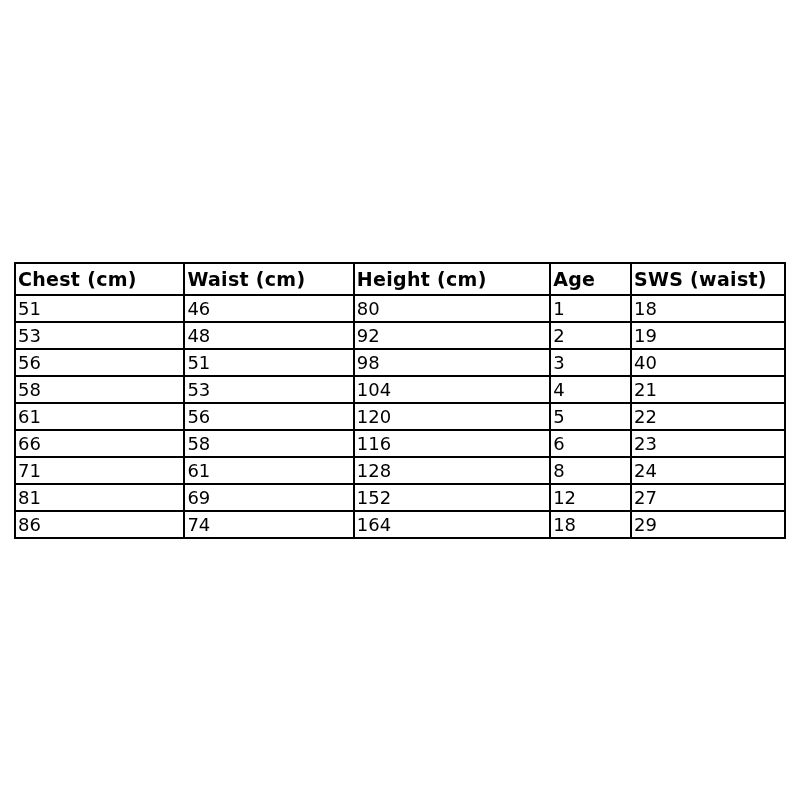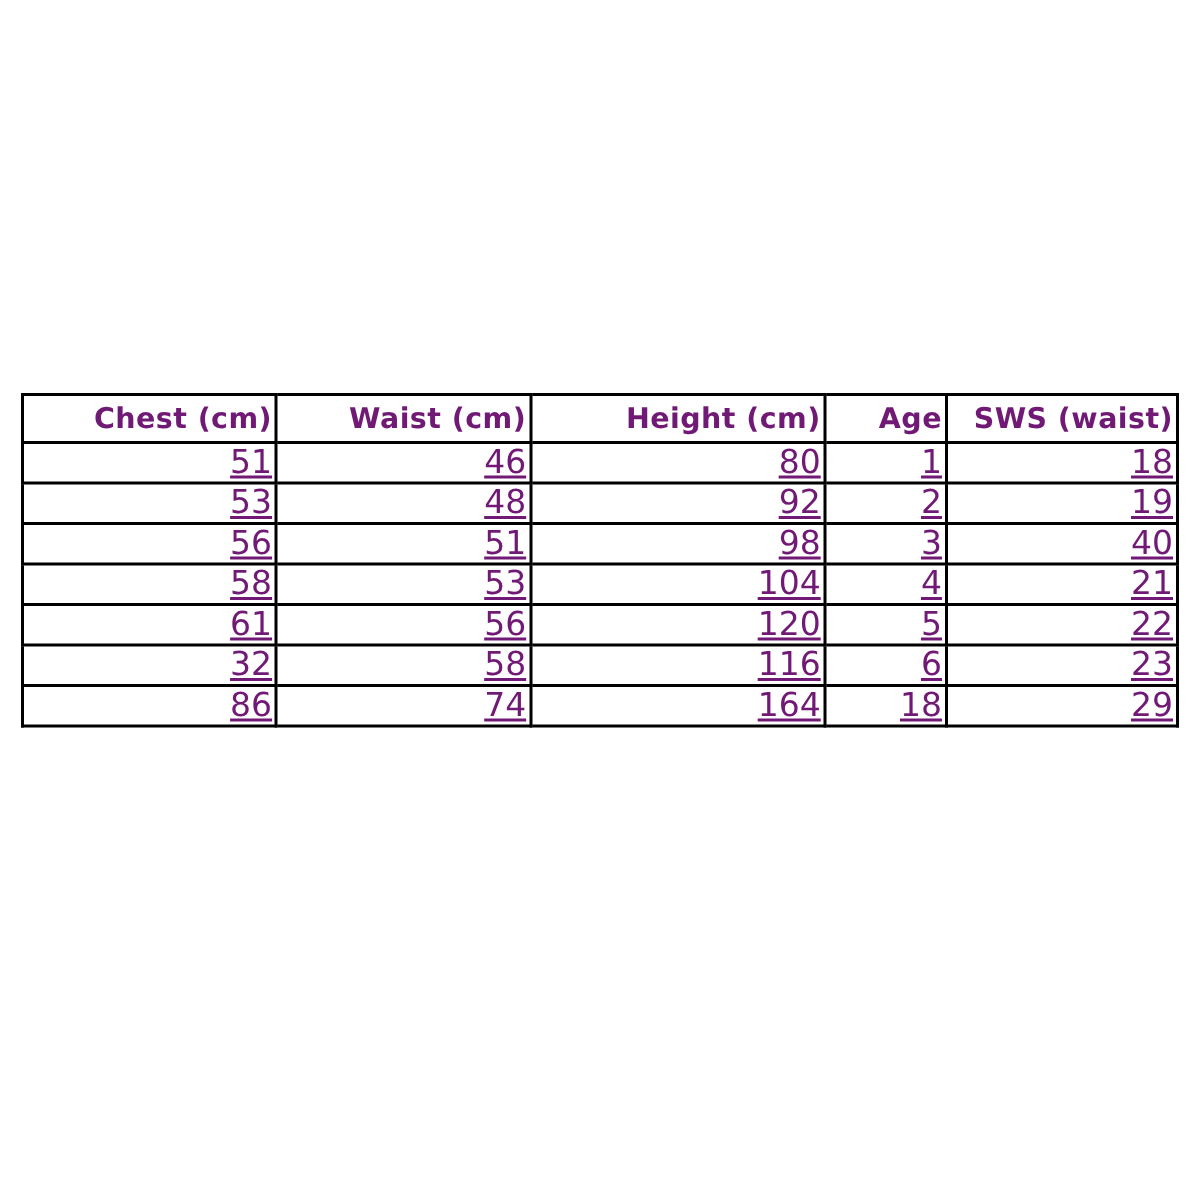--- a/index.html
+++ b/index.html
@@ -21,38 +21,37 @@
     width: 772px;
   }
   table.size-table {
     border-collapse: collapse;
     width: 100%;
     table-layout: fixed;
   }
   table.size-table th,
   table.size-table td {
     border: 2px solid #000000;
-    text-align: right;
+    text-align: left;
     vertical-align: middle;
-    color: #701a75;
+    color: #000000;
     background: #ffffff;
   }
   table.size-table th {
     font-size: 19px;
     font-weight: bold;
     height: 28px;
     padding: 1px 2px;
     letter-spacing: 0.3px;
   }
   table.size-table td {
-    font-size: 22px;
+    font-size: 18px;
     font-weight: normal;
     height: 25px;
     padding: 0 2px;
-    text-decoration: underline;
   }
   col.c-chest  { width: 22.0%; }
   col.c-waist  { width: 22.0%; }
   col.c-height { width: 25.5%; }
   col.c-age    { width: 10.5%; }
   col.c-sws    { width: 20.0%; }
 </style>
 </head>
 <body>
 
@@ -104,25 +103,39 @@
         <td>21</td>
       </tr>
       <tr>
         <td>61</td>
         <td>56</td>
         <td>120</td>
         <td>5</td>
         <td>22</td>
       </tr>
       <tr>
-        <td>32</td>
+        <td>66</td>
         <td>58</td>
         <td>116</td>
         <td>6</td>
         <td>23</td>
+      </tr>
+      <tr>
+        <td>71</td>
+        <td>61</td>
+        <td>128</td>
+        <td>8</td>
+        <td>24</td>
+      </tr>
+      <tr>
+        <td>81</td>
+        <td>69</td>
+        <td>152</td>
+        <td>12</td>
+        <td>27</td>
       </tr>
       <tr>
         <td>86</td>
         <td>74</td>
         <td>164</td>
         <td>18</td>
         <td>29</td>
       </tr>
     </tbody>
   </table>

